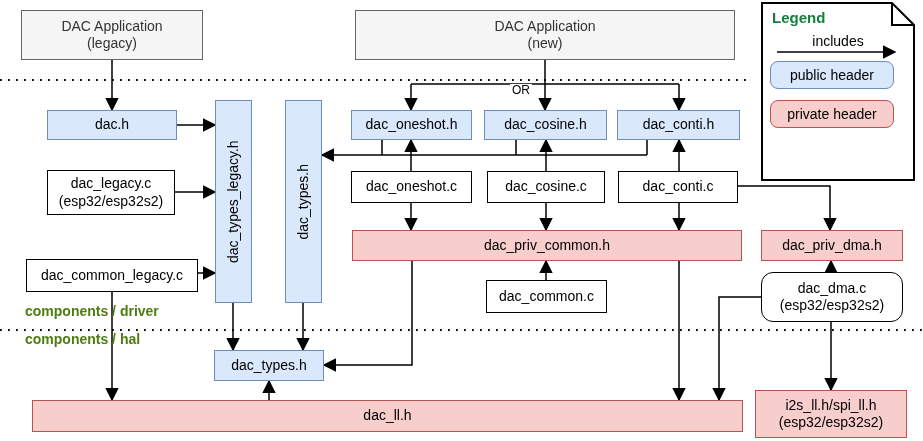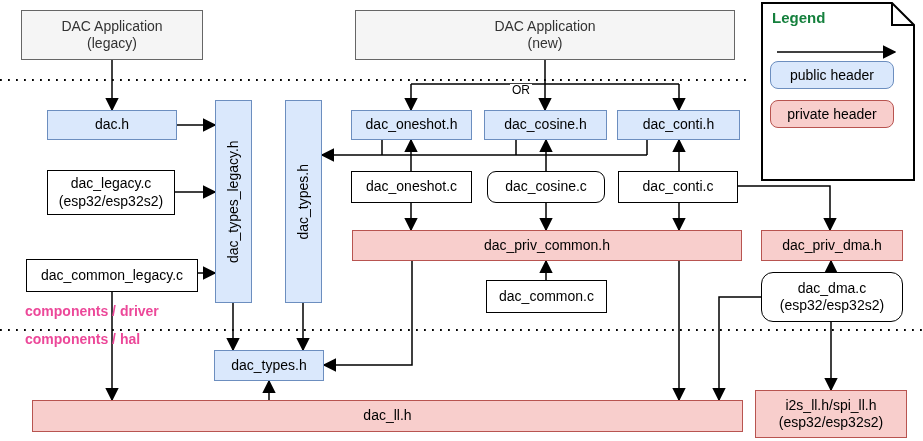--- a/index.html
+++ b/index.html
@@ -17,21 +17,21 @@
   }
   .blue{background:#dae8fc;border-color:#6c8ebf;}
   .pink{background:#f8cecc;border-color:#b85450;}
   .gray{background:#f5f5f5;border-color:#666666;color:#333;}
   .vert .rot{transform:rotate(-90deg);white-space:nowrap;}
   .or-label{
     position:absolute;z-index:3;background:#fff;font-size:12px;color:#000;
     padding:0 2px;line-height:13px;
   }
   .layer-label{
-    position:absolute;z-index:3;font-size:14px;font-weight:bold;color:#ec4899;
+    position:absolute;z-index:3;font-size:14px;font-weight:bold;color:#4d7c0f;
     white-space:nowrap;
   }
   .legend-contents{position:absolute;left:762px;top:3px;width:152px;height:177px;z-index:2;}
   .legend-title{position:absolute;left:10px;top:6px;font-size:15px;font-weight:bold;color:#15803d;}
   .legend-includes{position:absolute;left:0;top:30px;width:100%;text-align:center;font-size:14px;color:#000;}
   .chip{
     position:absolute;left:8px;width:124px;height:28px;box-sizing:border-box;
     display:flex;align-items:center;justify-content:center;
     border:1.5px solid #000;border-radius:8px;font-size:14px;color:#000;background:#fff;
   }
@@ -117,21 +117,21 @@
 </div>
 <div class="box blue vert" style="left:285px;top:100px;width:37px;height:203px;">
   <span class="rot">dac_types.h</span>
 </div>
 
 <div class="box blue" style="left:351px;top:110px;width:121px;height:30px;">dac_oneshot.h</div>
 <div class="box blue" style="left:484px;top:110px;width:123px;height:30px;">dac_cosine.h</div>
 <div class="box blue" style="left:617px;top:110px;width:123px;height:30px;">dac_conti.h</div>
 
 <div class="box" style="left:351px;top:171px;width:121px;height:32px;">dac_oneshot.c</div>
-<div class="box" style="left:487px;top:171px;width:118px;height:32px;border-radius:9px;">dac_cosine.c</div>
+<div class="box" style="left:487px;top:171px;width:118px;height:32px;">dac_cosine.c</div>
 <div class="box" style="left:618px;top:171px;width:120px;height:32px;">dac_conti.c</div>
 
 <div class="box pink" style="left:352px;top:230px;width:390px;height:31px;">dac_priv_common.h</div>
 <div class="box" style="left:486px;top:280px;width:121px;height:33px;">dac_common.c</div>
 <div class="box pink" style="left:761px;top:230px;width:142px;height:31px;">dac_priv_dma.h</div>
 <div class="box" style="left:761px;top:272px;width:142px;height:50px;border-radius:12px;">
   <span>dac_dma.c</span>
   <span>(esp32/esp32s2)</span>
 </div>
 
@@ -140,15 +140,16 @@
 
 <div class="box blue" style="left:214px;top:350px;width:110px;height:31px;">dac_types.h</div>
 <div class="box pink" style="left:32px;top:400px;width:711px;height:32px;">dac_ll.h</div>
 <div class="box pink" style="left:755px;top:390px;width:152px;height:48px;">
   <span>i2s_ll.h/spi_ll.h</span>
   <span>(esp32/esp32s2)</span>
 </div>
 
 <div class="legend-contents">
   <div class="legend-title">Legend</div>
+  <div class="legend-includes">includes</div>
   <div class="chip blue" style="top:58px;background:#dae8fc;">public header</div>
   <div class="chip pink" style="top:97px;background:#f8cecc;">private header</div>
 </div>
 
 </body></html>

